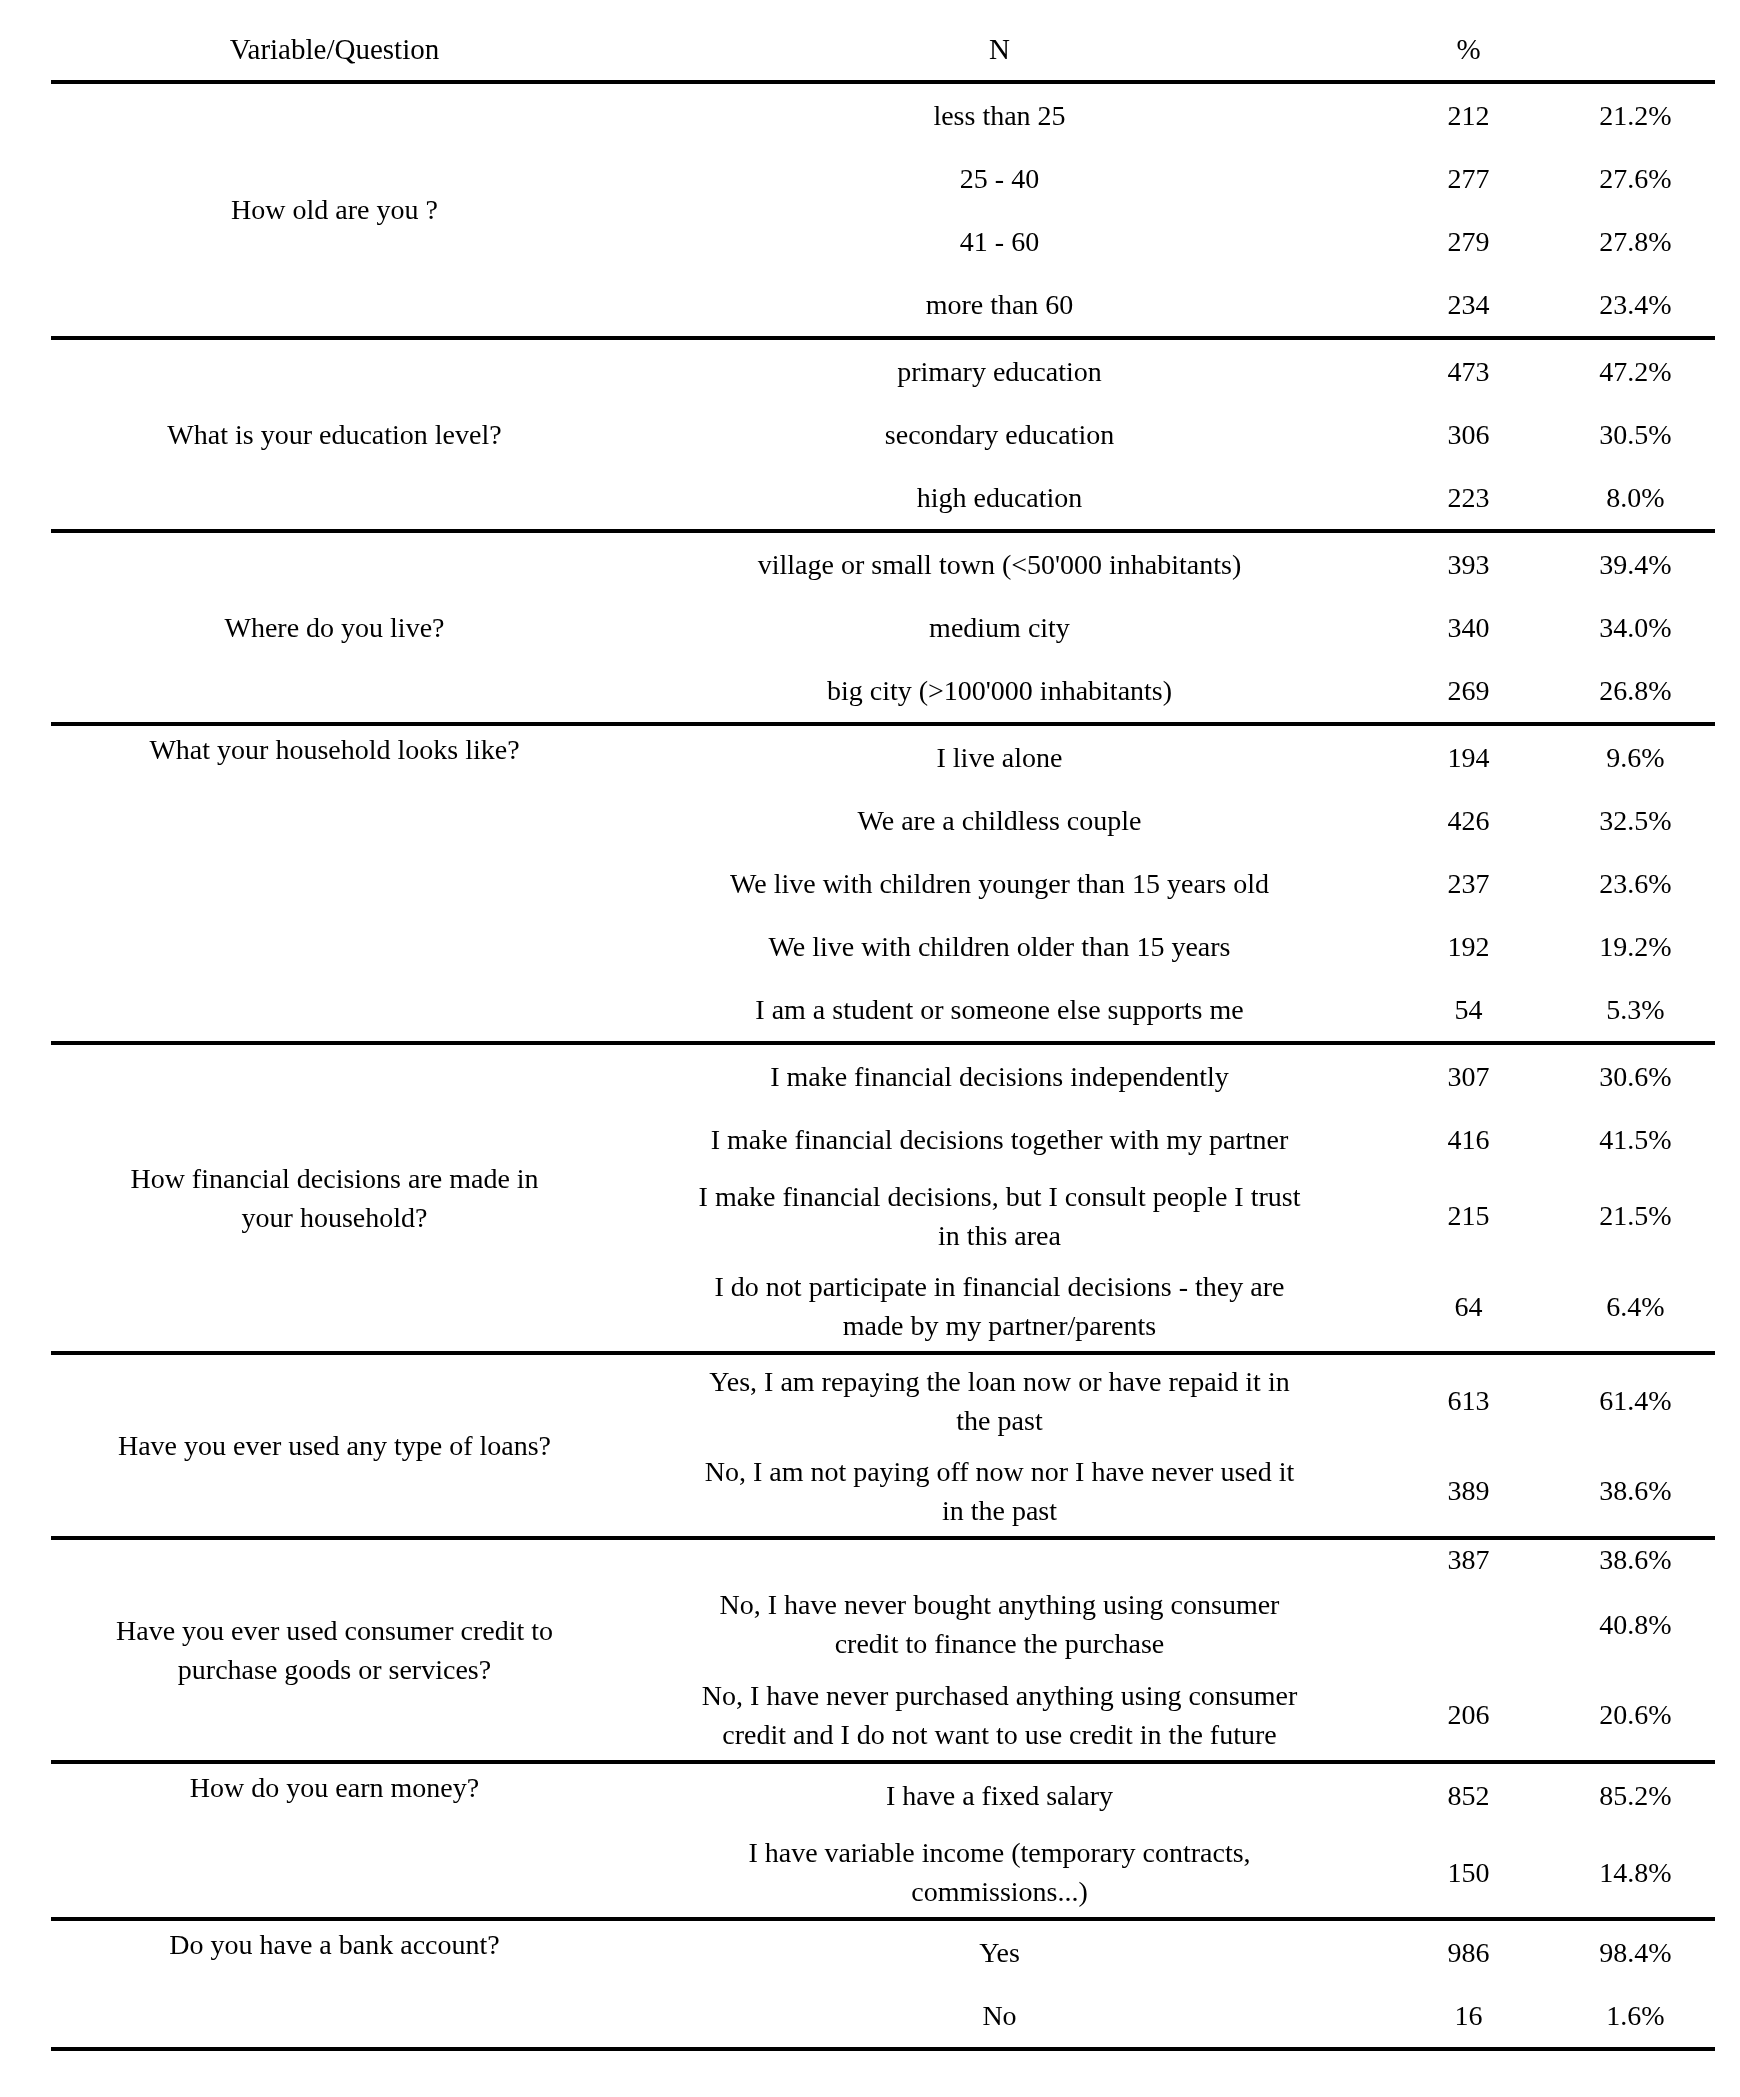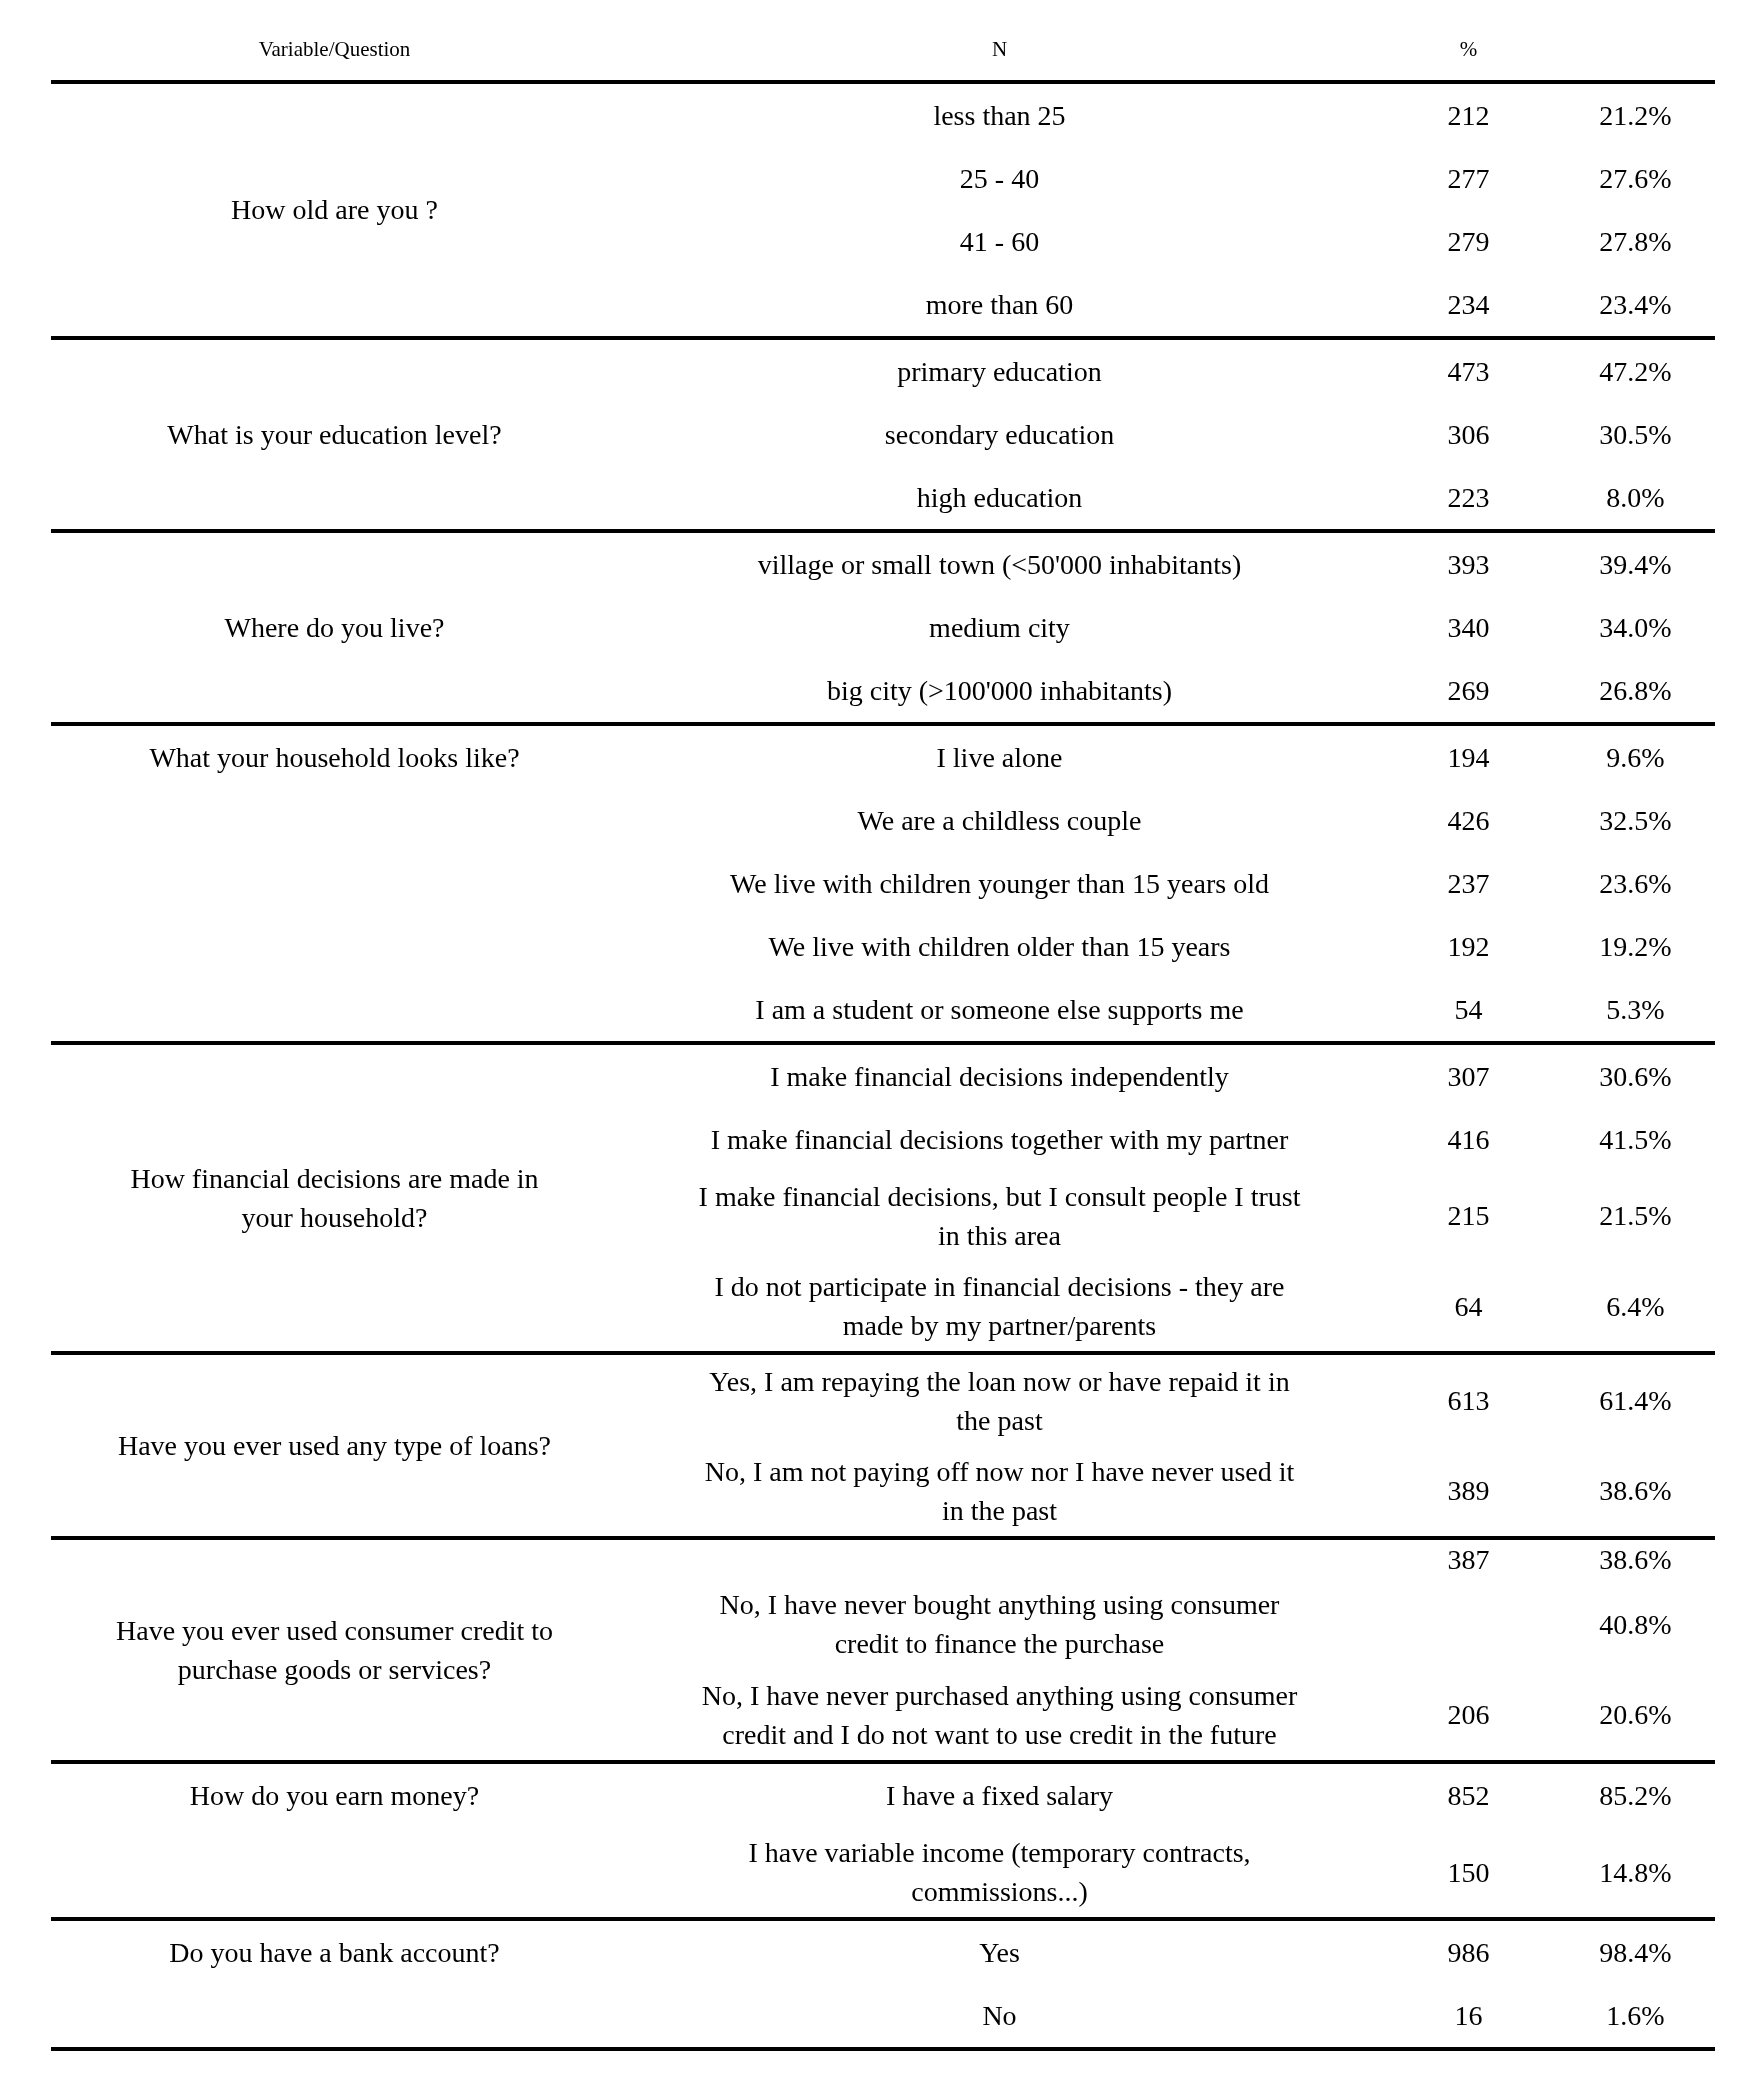--- a/index.html
+++ b/index.html
@@ -7,32 +7,32 @@
     width: 1740px; height: 2097px;
     font-family: "Liberation Serif", "DejaVu Serif", serif;
     color: #000; font-size: 28px;
     position: relative;
   }
   .tbl { position: absolute; left: 51px; top: 0; width: 1664px; }
   .hdr {
     display: grid; grid-template-columns: 567px 763px 175px 159px;
     padding-top: 18.6px; height: 61px;
     border-bottom: 4.1px solid #000;
-    font-size: 21px;
+    font-size: 29px;
   }
   .hdr > div { display: flex; align-items: center; justify-content: center; text-align: center; }
   .sec {
     display: grid; grid-template-columns: 567px 763px 175px 159px;
     border-bottom: 4.1px solid #000;
   }
   .q {
     grid-column: 1; display: flex; align-items: center; justify-content: center;
     text-align: center; white-space: pre-line; line-height: 39px;
   }
-  .q.top { align-items: flex-start; padding-top: 12px; }
+  .q.top { align-items: flex-start; padding-top: 4px; }
   .s2 { grid-row: 1 / span 2; }
   .s3 { grid-row: 1 / span 3; }
   .s4 { grid-row: 1 / span 4; }
   .s5 { grid-row: 1 / span 5; }
   .d {
     grid-column: 2; display: flex; align-items: center; justify-content: center;
     text-align: center; white-space: pre-line; line-height: 39px; padding: 12px 4.1px;
   }
   .d.multi { padding: 6.2px 4.1px; }
   .n, .p {

